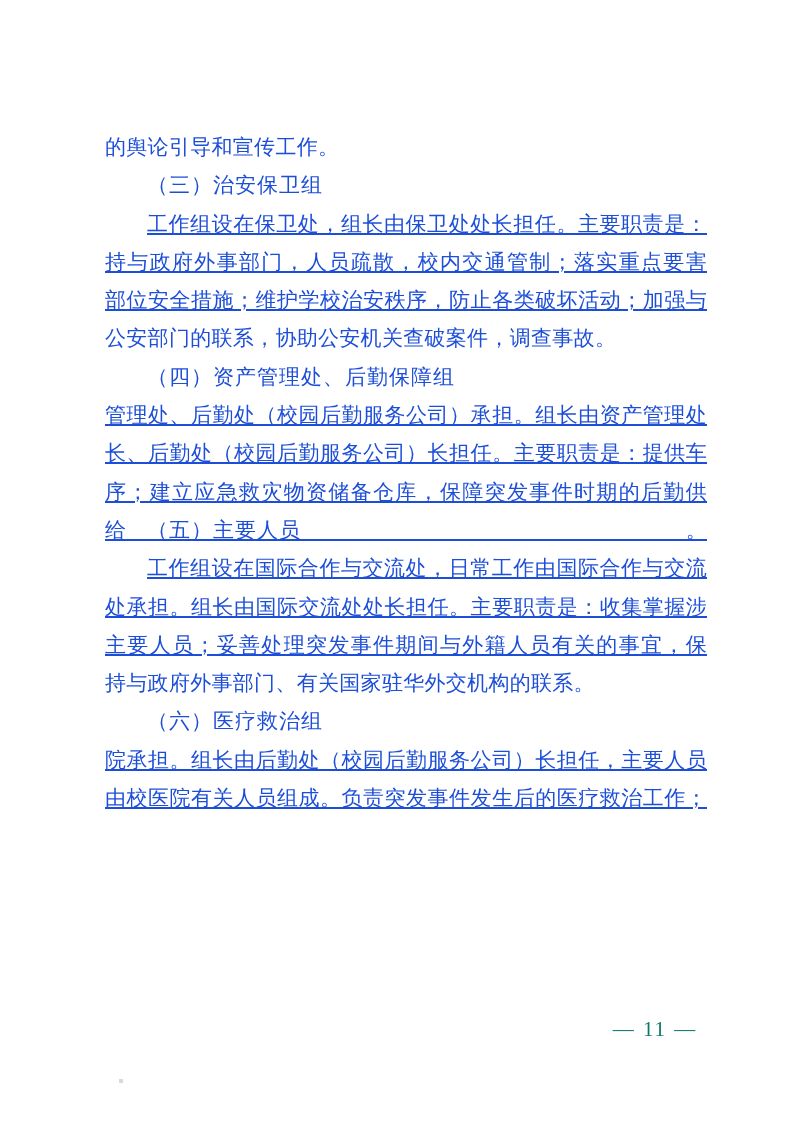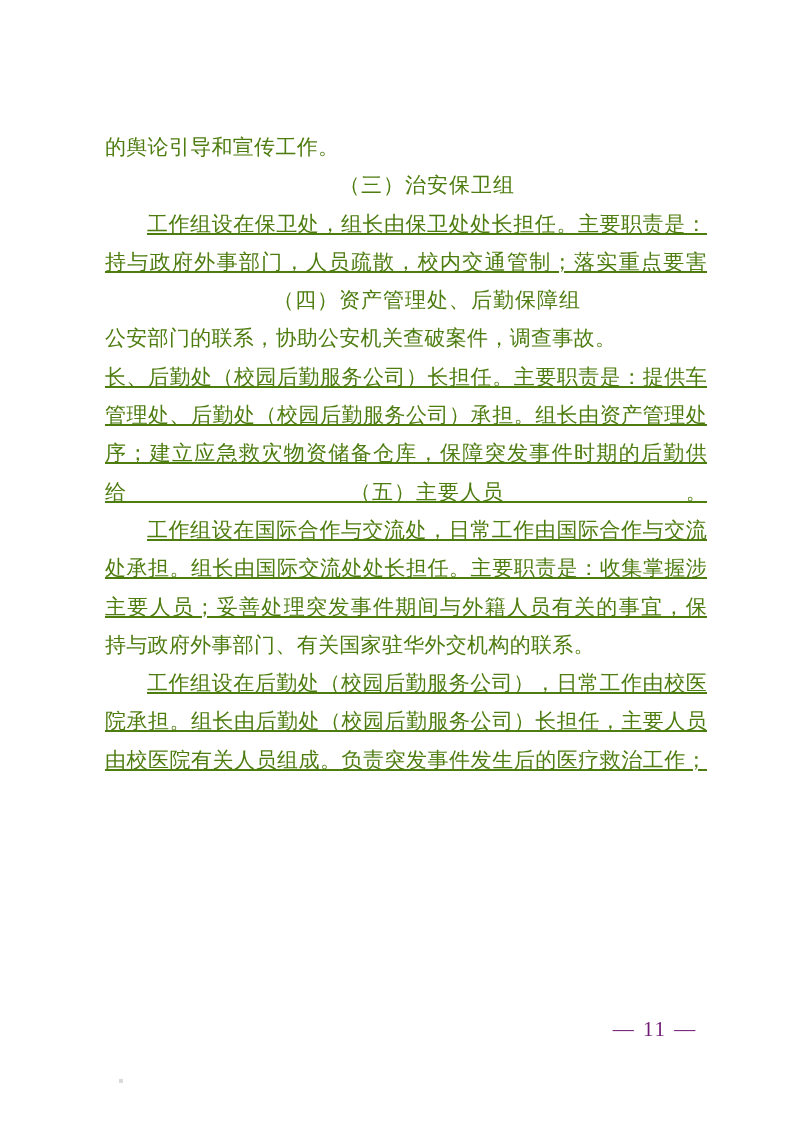--- a/index.html
+++ b/index.html
@@ -21,75 +21,75 @@
     left: 105px;
     top: 128px;
     width: 602px;
   }
   .line {
     font-size: 21px;
     line-height: 38.3px;
     height: 38.3px;
     letter-spacing: 0.3px;
     white-space: normal;
-    color: #4d7c0f;
+    color: #1d4ed8;
   }
   .line.justify {
     text-align: justify;
     text-align-last: justify;
     text-decoration: underline;
   }
   .line.indent {
     text-indent: 2em;
   }
   .line.heading {
     letter-spacing: 1px;
-    text-align: center;
   }
   .page-number {
     position: absolute;
     top: 1014px;
     left: 585px;
     width: 140px;
     height: 30px;
     text-align: center;
     font-size: 21px;
     line-height: 30px;
-    color: #701a75;
+    color: #0f766e;
     letter-spacing: 2px;
   }
   .speck {
     position: absolute;
     left: 119px;
     top: 1079px;
     width: 4px;
     height: 4px;
     background: #d9d9d9;
   }
 </style>
 </head>
 <body>
 
 <div class="page">
   <div class="text-block">
       <div class="line">的舆论引导和宣传工作。</div>
       <div class="line heading indent">（三）治安保卫组</div>
       <div class="line indent justify">工作组设在保卫处，组长由保卫处处长担任。主要职责是：</div>
       <div class="line justify">持与政府外事部门，人员疏散，校内交通管制；落实重点要害</div>
+      <div class="line justify">部位安全措施；维护学校治安秩序，防止各类破坏活动；加强与</div>
+      <div class="line">公安部门的联系，协助公安机关查破案件，调查事故。</div>
       <div class="line heading indent">（四）资产管理处、后勤保障组</div>
-      <div class="line">公安部门的联系，协助公安机关查破案件，调查事故。</div>
+      <div class="line justify">管理处、后勤处（校园后勤服务公司）承担。组长由资产管理处</div>
       <div class="line justify">长、后勤处（校园后勤服务公司）长担任。主要职责是：提供车</div>
-      <div class="line justify">管理处、后勤处（校园后勤服务公司）承担。组长由资产管理处</div>
       <div class="line justify">序；建立应急救灾物资储备仓库，保障突发事件时期的后勤供给。</div>
       <div class="line heading indent">（五）主要人员</div>
       <div class="line indent justify">工作组设在国际合作与交流处，日常工作由国际合作与交流</div>
       <div class="line justify">处承担。组长由国际交流处处长担任。主要职责是：收集掌握涉</div>
       <div class="line justify">主要人员；妥善处理突发事件期间与外籍人员有关的事宜，保</div>
       <div class="line">持与政府外事部门、有关国家驻华外交机构的联系。</div>
-      <div class="line indent justify">工作组设在后勤处（校园后勤服务公司），日常工作由校医</div>
+      <div class="line heading indent">（六）医疗救治组</div>
       <div class="line justify">院承担。组长由后勤处（校园后勤服务公司）长担任，主要人员</div>
       <div class="line justify">由校医院有关人员组成。负责突发事件发生后的医疗救治工作；</div>
     </div>
 
   <div class="page-number">— 11 —</div>
 
   <div class="speck"></div>
 </div>
 
 </body></html>

